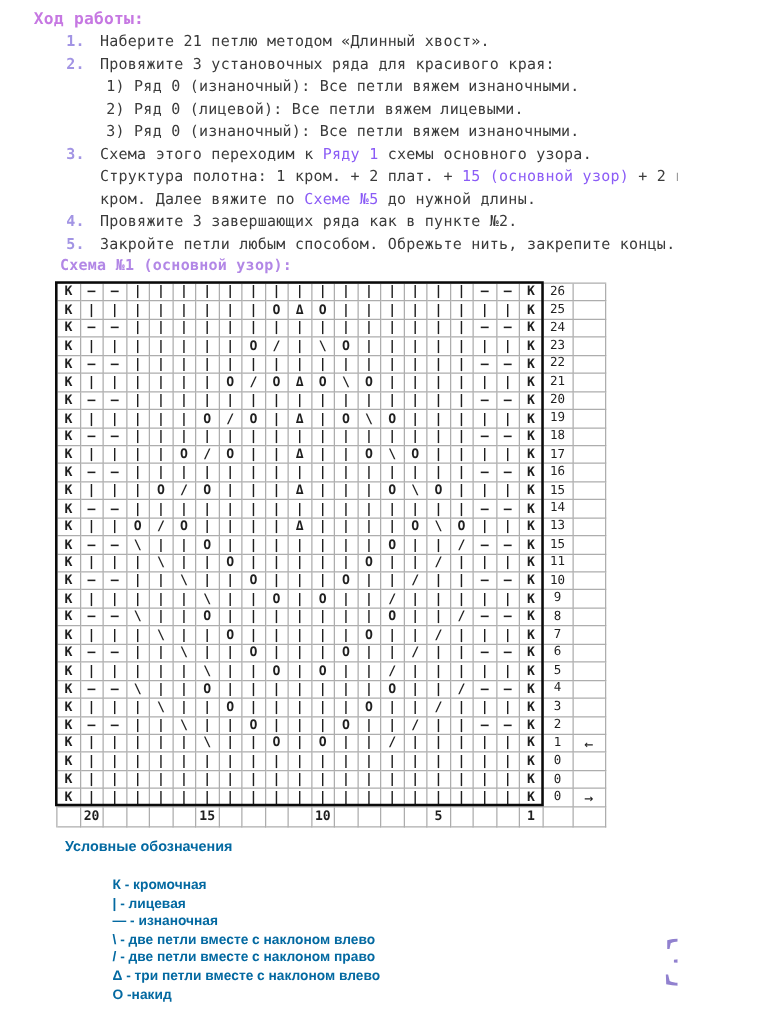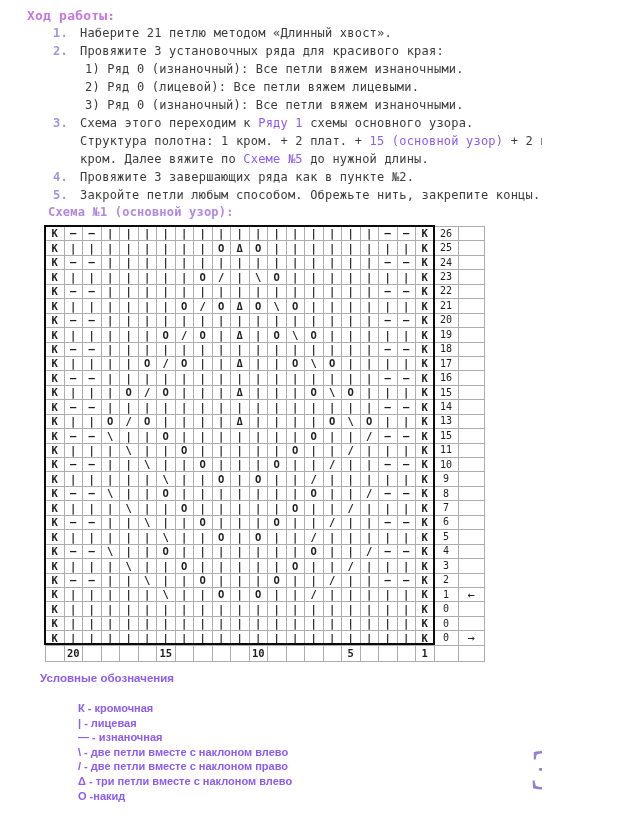--- a/index.html
+++ b/index.html
@@ -20,22 +20,22 @@
         grid-template-rows:repeat(29,14.45px) 16px;
         border-top:1px solid #adadad;border-left:1px solid #adadad;width:438.5px;}
   .cell{border-right:1px solid #adadad;border-bottom:1px solid #adadad;box-sizing:border-box;
         display:flex;align-items:center;justify-content:center;
         font-size:10.5px;font-weight:bold;color:#1f1f1f;line-height:1;}
   .num-cell{font-weight:400;font-size:10px;}
   .arrow-cell{font-size:12px;font-weight:normal;}
   .bottom-cell{font-weight:600;font-size:10.5px;}
   .thick-frame{position:absolute;left:-1px;top:-1px;width:390.5px;height:420.05px;
         border:2.5px solid #0a0a0a;box-sizing:border-box;pointer-events:none;}
-  .legend{position:absolute;left:40px;top:672px;font-family:"Liberation Sans",sans-serif;
-        color:#8b5cf6;}
+  .legend{position:absolute;left:52px;top:672px;font-family:"Liberation Sans",sans-serif;
+        color:#0369a1;}
   .legend-title{font-size:11.5px;font-weight:bold;margin-bottom:17px;}
   .legend-item{font-size:11px;font-weight:bold;height:14.6px;line-height:14.6px;white-space:pre;margin-left:38px;}
   .page-number{position:absolute;left:514px;top:738px;width:60px;text-align:center;
         font-family:"Liberation Serif","DejaVu Serif",serif;font-size:56px;color:#9181cf;}
 </style>
 </head>
 <body>
 
 <div class="page">
   <div class="doc-title">Ход работы:</div>

